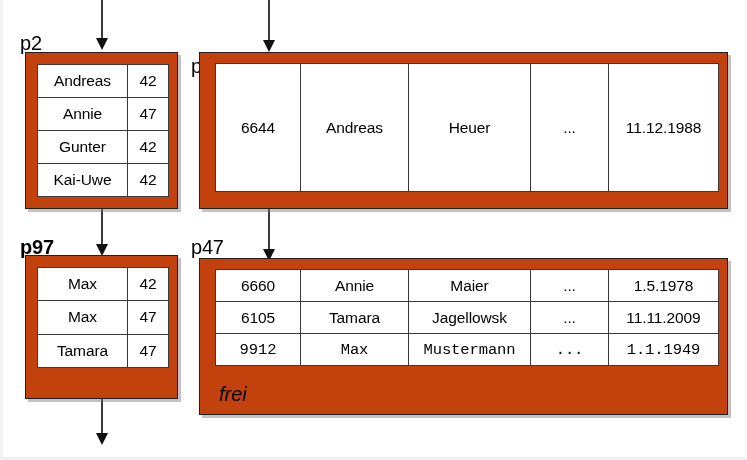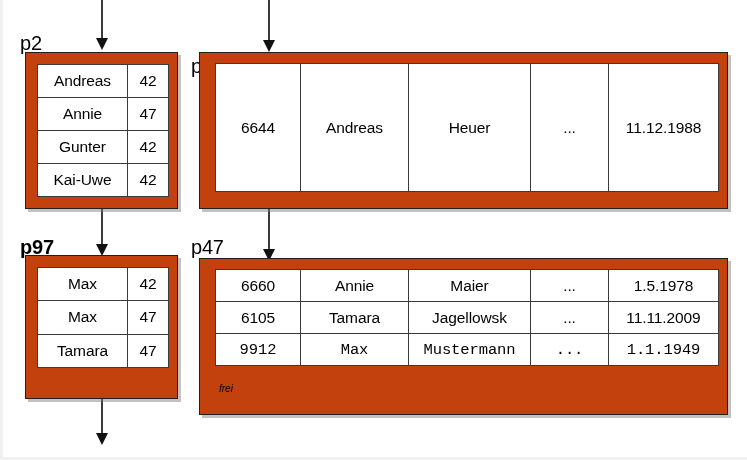--- a/index.html
+++ b/index.html
@@ -54,21 +54,21 @@
     color: #000;
     padding: 0;
     white-space: nowrap;
     letter-spacing: -0.1px;
   }
 
   
   .frei {
     position: absolute;
     font-style: italic;
-    font-size: 10px;
+    font-size: 20px;
     color: #000;
     text-align: center;
   }
 
   
   .arrow { position: absolute; }
   .arrow .shaft {
     position: absolute;
     left: 50%;
     top: 0;

